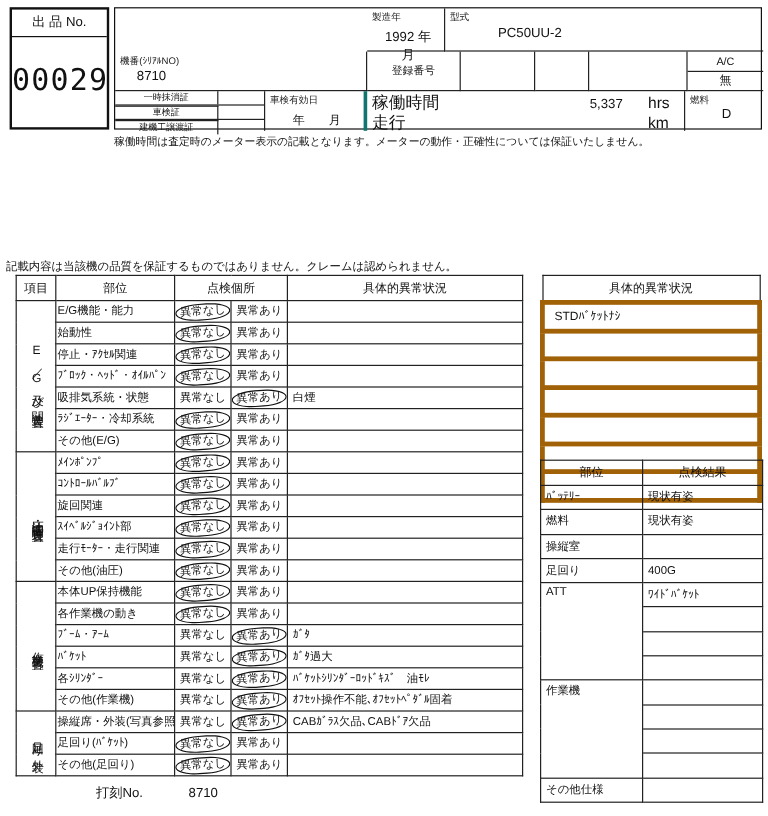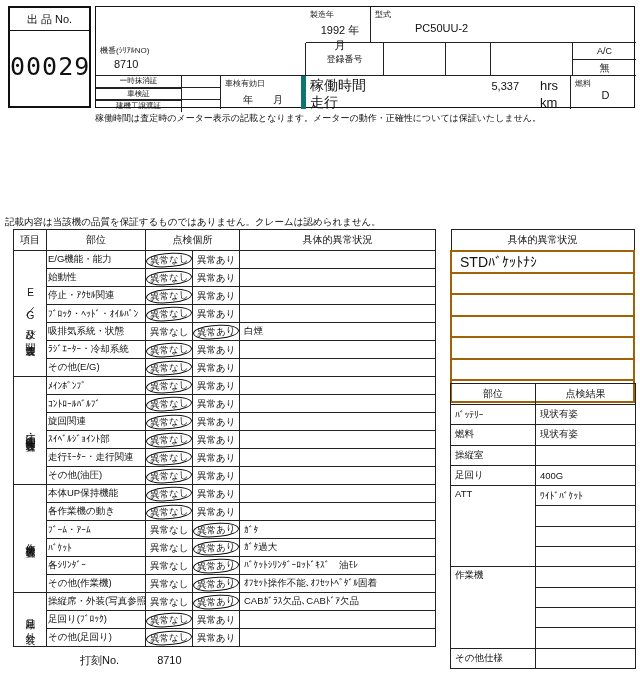--- a/index.html
+++ b/index.html
@@ -25,21 +25,21 @@
   .c-e2{left:350px;top:36px;width:45px;height:33px;}
   .c-e3{left:395px;top:36px;width:82px;height:33px;}
   .c-ac{left:477px;top:36px;width:63px;height:33px;border-bottom:1px solid #222;}
   .c-ac div{height:16px;text-align:center;font-size:9px;line-height:16px;}
   .c-ac .ac-t{border-bottom:1px solid #222;}
   .c-ac .ac-v{font-size:10px;}
   .c-certs{left:0;top:69px;width:125px;height:33px;border-right:1px solid #222;}
   .cert-row{position:relative;height:11px;}
   .cert-row .cl{position:absolute;left:0;top:0;width:85px;height:11px;border-right:1px solid #222;text-align:center;font-size:7.5px;line-height:10px;}
   .cert-row + .cert-row .cl, .cert-row + .cert-row{border-top:1px solid #222;}
-  .c-shaken{left:125px;top:69px;width:85px;height:33px;border-right:5px solid #0f766e;}
+  .c-shaken{left:125px;top:69px;width:85px;height:33px;border-right:3px solid #0f766e;}
   .c-shaken .ym{font-size:10px;text-align:center;margin-top:4px;}
   .c-hours{left:210px;top:69px;width:265px;height:33px;border-right:1px solid #222;}
   .hrow{display:flex;align-items:baseline;height:16px;padding:1px 6px 0 4px;}
   .hrow .hl{font-size:14px;flex:1;}
   .hrow .hv{font-size:11px;margin-right:6px;}
   .hrow .hu{font-size:13px;width:24px;text-align:left;margin-left:15px;}
   .c-fuel{left:475px;top:69px;width:65px;height:33px;}
   .pad{padding:2px 0 0 4px;}
   .ind{padding-left:14px;font-size:11px;margin-top:2px;}
 
@@ -56,21 +56,21 @@
   #insp td.opt{text-align:center;font-size:9.5px;}
   #insp td.remark{padding-left:4px;font-size:9.5px;}
   #insp td.sec{writing-mode:vertical-rl;text-orientation:upright;text-align:center;font-size:10px;letter-spacing:1px;padding:2px 0;white-space:normal;}
   .mark{display:inline-block;padding:0 3px;line-height:12px;border:1.5px solid transparent;border-radius:55%/65%;}
   .mark.circled{border-color:#111;transform:rotate(-4deg);}
 
   
   #statusp{left:450px;top:229px;}
   #statusp table{width:185px;border:1.5px solid #111;}
   #statusp th{font-size:10px;font-weight:normal;height:18px;border:1px solid #222;}
-  #statusp td{height:17.5px;border:2px solid #a16207;font-size:14px;padding-left:8px;}
+  #statusp td{height:17.5px;border:4px solid #a16207;font-size:10px;padding-left:8px;}
   #resultp{left:450px;top:383px;}
   #resultp table{width:185px;border:1.5px solid #111;}
   #resultp th{font-size:10px;font-weight:normal;height:18px;border:1px solid #222;}
   #resultp td{height:17.3px;border:1px solid #222;font-size:9.5px;padding-left:4px;overflow:hidden;white-space:nowrap;}
   #resultp td.top{vertical-align:top;padding-top:2px;}
 
   #stamp{left:42px;top:653px;font-size:9px;}
   #stamp span{margin-left:38px;font-size:11px;}
 </style>
 </head>
@@ -276,21 +276,21 @@
     <td class="remark">ｵﾌｾｯﾄ操作不能､ｵﾌｾｯﾄﾍﾟﾀﾞﾙ固着</td>
   </tr>
   <tr>
     <td class="sec" rowspan="3">足回り外装</td>
     <td class="part">操縦席・外装(写真参照)</td>
     <td class="opt"><span class="mark">異常なし</span></td>
     <td class="opt"><span class="mark circled">異常あり</span></td>
     <td class="remark">CABｶﾞﾗｽ欠品､CABﾄﾞｱ欠品</td>
   </tr>
   <tr>
-    <td class="part">足回り(ﾌﾞﾛｯｸ)</td>
+    <td class="part">足回り(ﾊﾞｹｯﾄ)</td>
     <td class="opt"><span class="mark circled">異常なし</span></td>
     <td class="opt"><span class="mark">異常あり</span></td>
     <td class="remark"></td>
   </tr>
   <tr>
     <td class="part">その他(足回り)</td>
     <td class="opt"><span class="mark circled">異常なし</span></td>
     <td class="opt"><span class="mark">異常あり</span></td>
     <td class="remark"></td>
   </tr>

